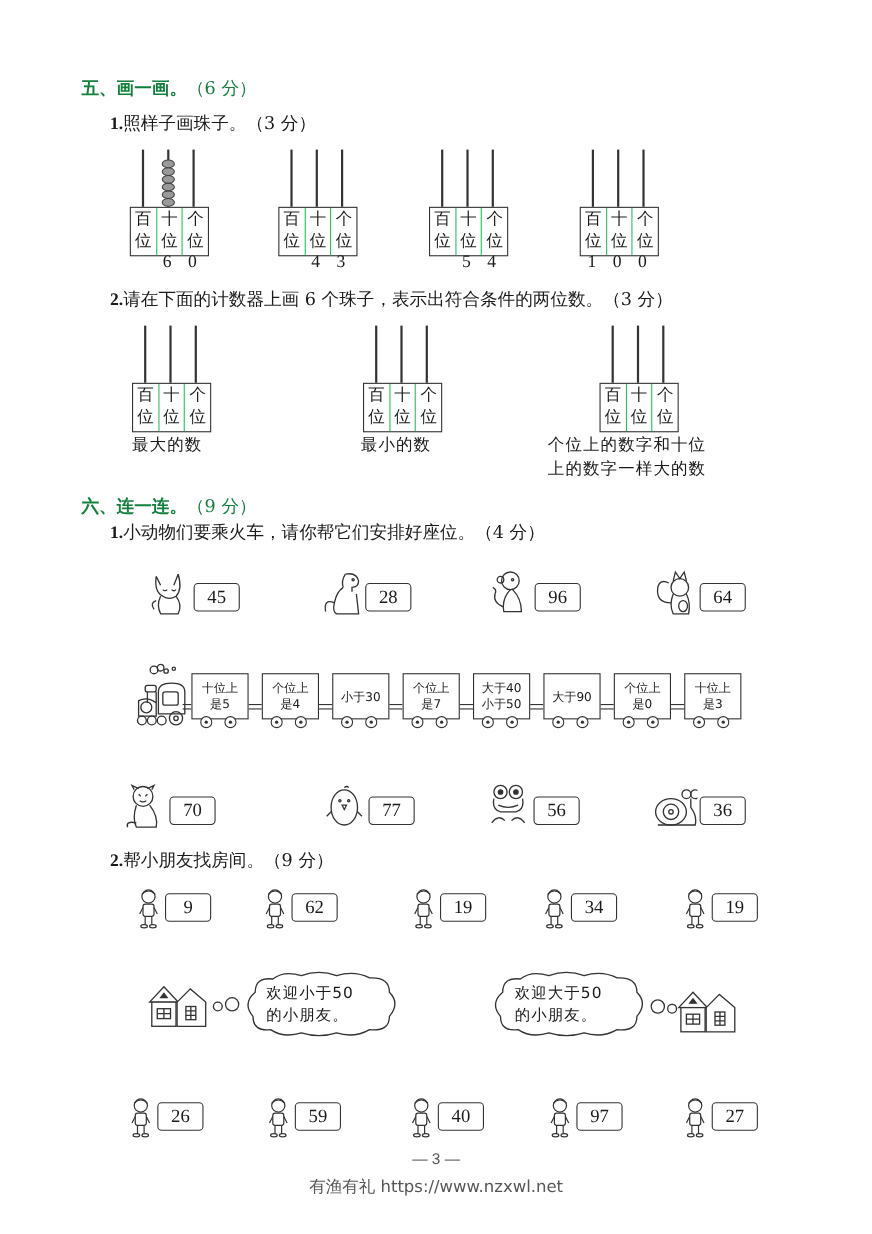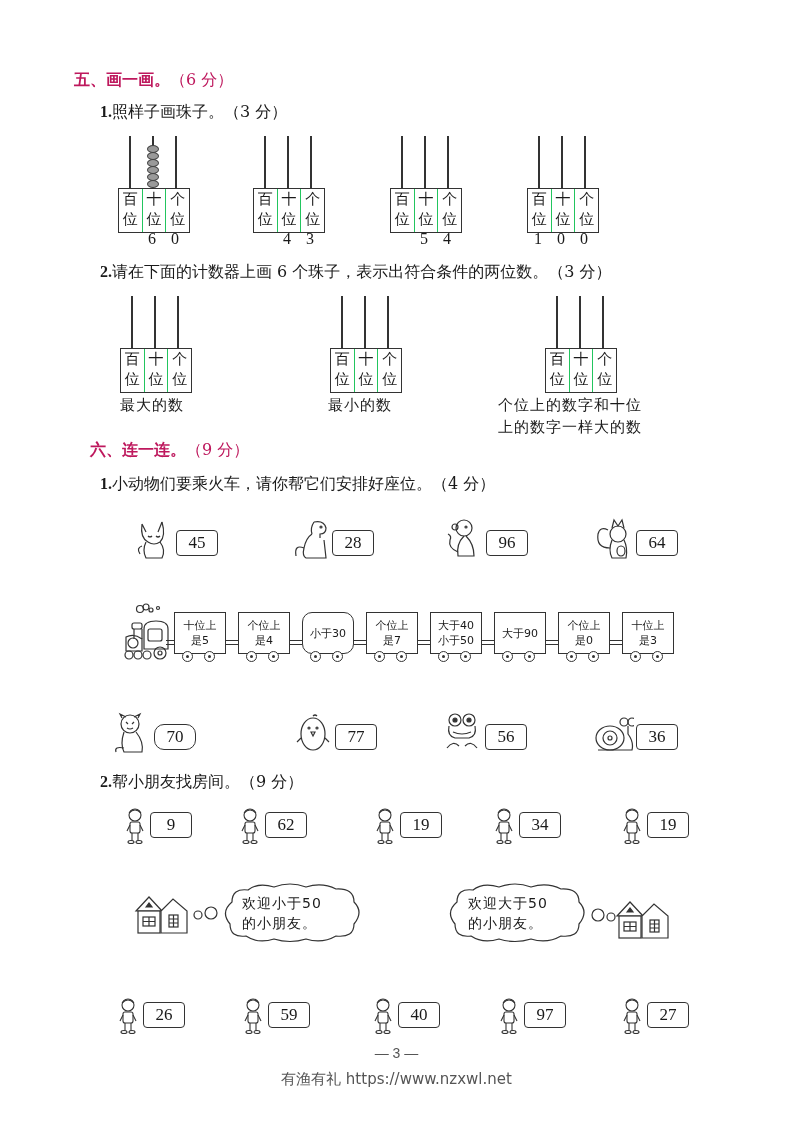--- a/index.html
+++ b/index.html
@@ -1,19 +1,19 @@
 <!DOCTYPE html>
 <html><head>
 <meta charset="utf-8">
 <style>
   html, body { margin:0; padding:0; }
   body { width:793px; height:1122px; background:#ffffff; position:relative; overflow:hidden;
          font-family:"DejaVu Serif","Liberation Serif",serif; color:#1a1a1a; }
   .abs { position:absolute; }
-  .sec-title { font-family:"DejaVu Sans","Liberation Sans",sans-serif; font-size:16px; font-weight:bold; color:#be185d; }
+  .sec-title { font-family:"DejaVu Sans","Liberation Sans",sans-serif; font-size:16px; font-weight:bold; color:#15803d; }
   .sec-title .pts { font-weight:normal; font-family:"DejaVu Serif","Liberation Serif",serif; }
   .q { font-size:16px; }
   .q b { font-family:"Liberation Serif",serif; font-weight:bold; }
   
   .abacus { position:absolute; width:72px; height:100px; }
   .abacus .rod { position:absolute; top:0; width:1.5px; height:52px; background:#333; }
   .abacus .box { position:absolute; top:52px; left:0; width:70px; height:43px; border:1px solid #333; display:flex; }
   .abacus .cell { flex:1; border-right:1px solid #22c55e; font-size:15px; line-height:20px; text-align:center; font-family:"DejaVu Sans","Liberation Sans",sans-serif; }
   .abacus .cell:last-child { border-right:none; }
   .bead { position:absolute; width:10px; height:6px; border-radius:50%; background:#9a9a9a; border:1px solid #444; }
@@ -145,21 +145,21 @@
         <div class="cell" style="padding: 0px 3px; word-break: break-all;">十位</div>
         <div class="cell" style="padding: 0px 3px; word-break: break-all;">个位</div>
       </div>
     </div>
     <div class="caption" style="left: 498px; top: 394px;">
       <div>个位上的数字和十位</div>
       <div>上的数字一样大的数</div>
     </div>
   </div>
 
-<div class="abs sec-title" style="left:74px;top:440px;margin-left:16px;">
+<div class="abs sec-title" style="left:74px;top:450px;">
   <span>六、连一连。</span><span class="pts">（9 分）</span>
 </div>
 <div class="abs q" style="left:100px;top:474px;">
   <b>1.</b><span>小动物们要乘火车，请你帮它们安排好座位。（4 分）</span>
 </div>
 
 <div id="top-animals">
     <svg class="pic" width="40" height="44" viewBox="0 0 40 44" style="left: 134px; top: 518px;">
       <g fill="none" stroke="#333" stroke-width="1.2">
         <path d="M8 6 L12 14 M28 4 L24 14 M8 6 Q6 20 14 24 Q20 28 26 24 Q32 18 28 4"></path>
@@ -234,21 +234,21 @@
       <div class="coupler" style="left: 226px; top: 640px; width: 12px;"></div>
       <div class="car" style="left: 238px;">
         <div>
           <div>个位上</div>
           <div>是4</div>
         </div>
       </div>
       <div class="wheel" style="left: 246px; top: 651px;"></div>
       <div class="wheel" style="left: 268px; top: 651px;"></div>
       <div class="coupler" style="left: 290px; top: 640px; width: 12px;"></div>
-      <div class="car" style="left: 302px; border-radius: 10px;">
+      <div class="car" style="left: 302px;">
         <div>
           <div>小于30</div>
           <div></div>
         </div>
       </div>
       <div class="wheel" style="left: 310px; top: 651px;"></div>
       <div class="wheel" style="left: 332px; top: 651px;"></div>
       <div class="coupler" style="left: 354px; top: 640px; width: 12px;"></div>
       <div class="car" style="left: 366px;">
         <div>
@@ -300,21 +300,21 @@
 <div id="bottom-animals">
     <svg class="pic" width="40" height="44" viewBox="0 0 40 44" style="left: 112px; top: 712px;">
       <g fill="none" stroke="#333" stroke-width="1.2">
         <circle cx="18" cy="12" r="9"></circle>
         <path d="M10 6 L8 2 L14 5 M26 6 L28 2 L22 5"></path>
         <path d="M12 20 Q8 32 12 40 L30 40 Q32 30 24 20"></path>
         <path d="M12 36 Q2 34 4 40"></path>
         <path d="M14 10 L16 12 M22 10 L20 12 M15 16 Q18 18 21 16"></path>
       </g>
     </svg>
-    <div class="nbox" style="left: 154px; top: 724px; border-radius: 10px;">70</div>
+    <div class="nbox" style="left: 154px; top: 724px;">70</div>
     <svg class="pic" width="40" height="44" viewBox="0 0 40 44" style="left: 293px; top: 712px;">
       <g fill="none" stroke="#333" stroke-width="1.2">
         <path d="M20 4 Q22 2 24 4"></path>
         <ellipse cx="20" cy="22" rx="12" ry="16"></ellipse>
         <path d="M18 20 L22 20 L20 24 Z"></path>
         <circle cx="16" cy="16" r="1"></circle>
         <circle cx="24" cy="16" r="1"></circle>
         <path d="M8 26 L4 30 M32 26 L36 30"></path>
       </g>
     </svg>

